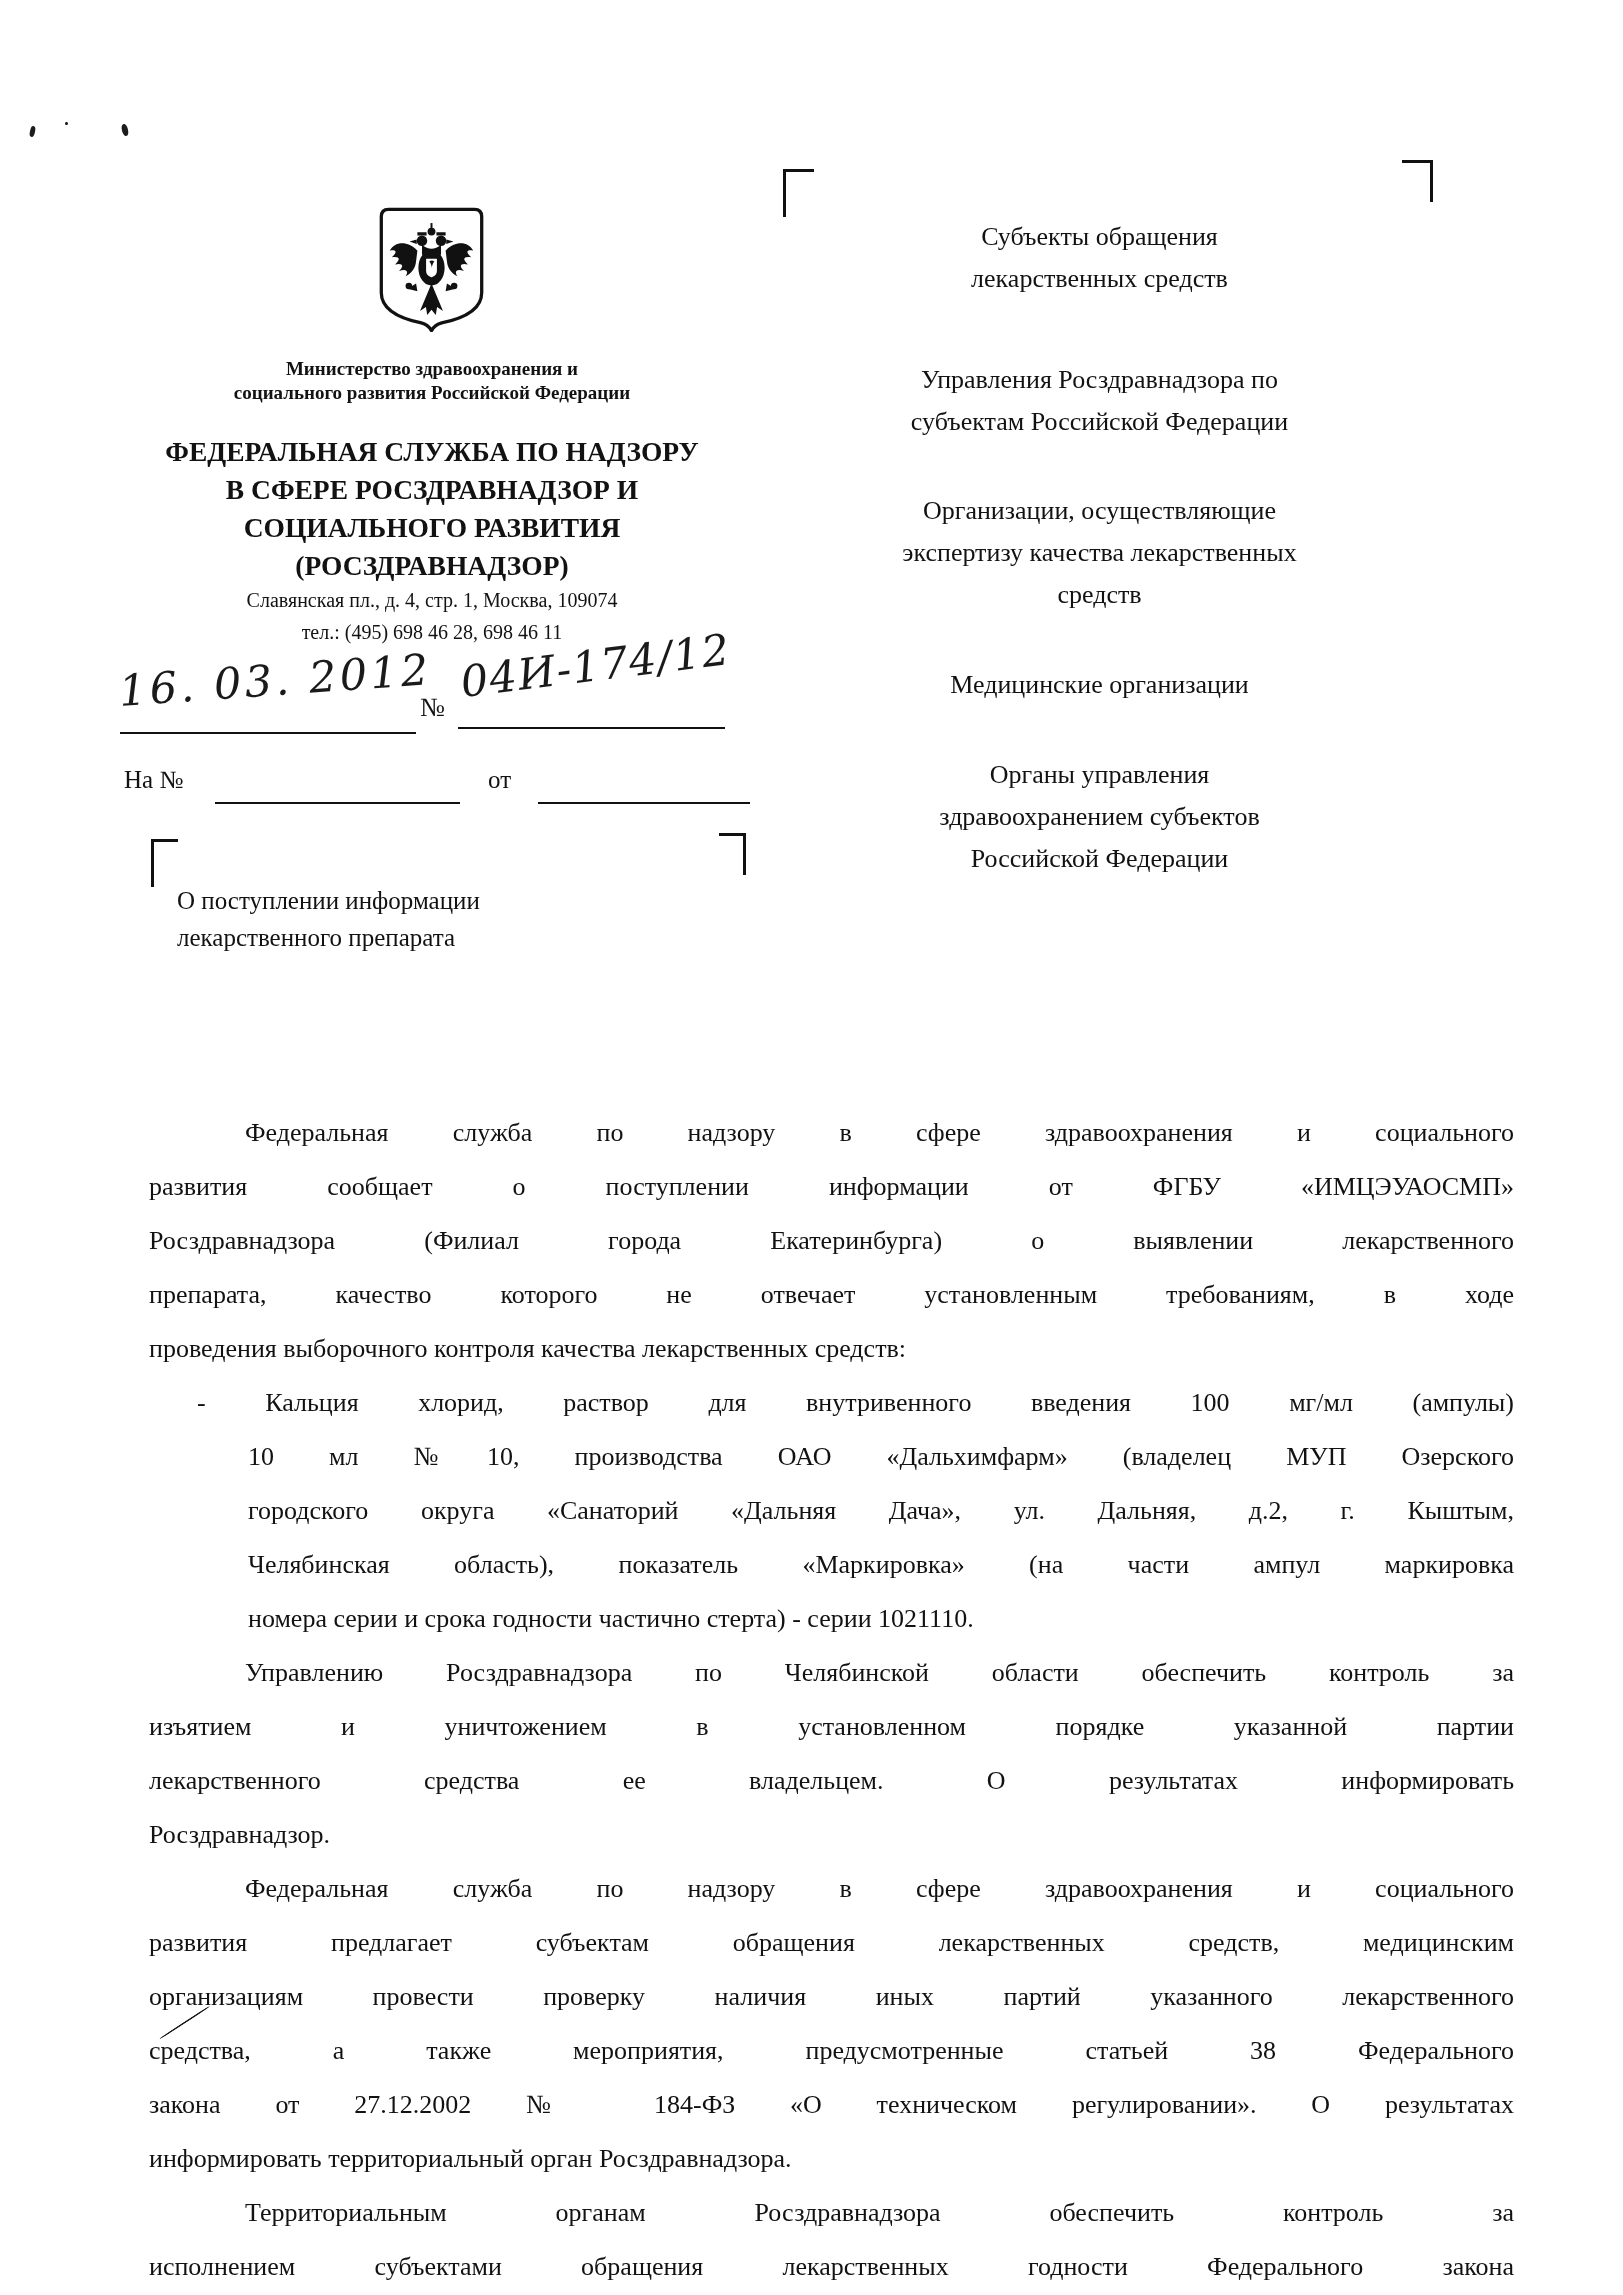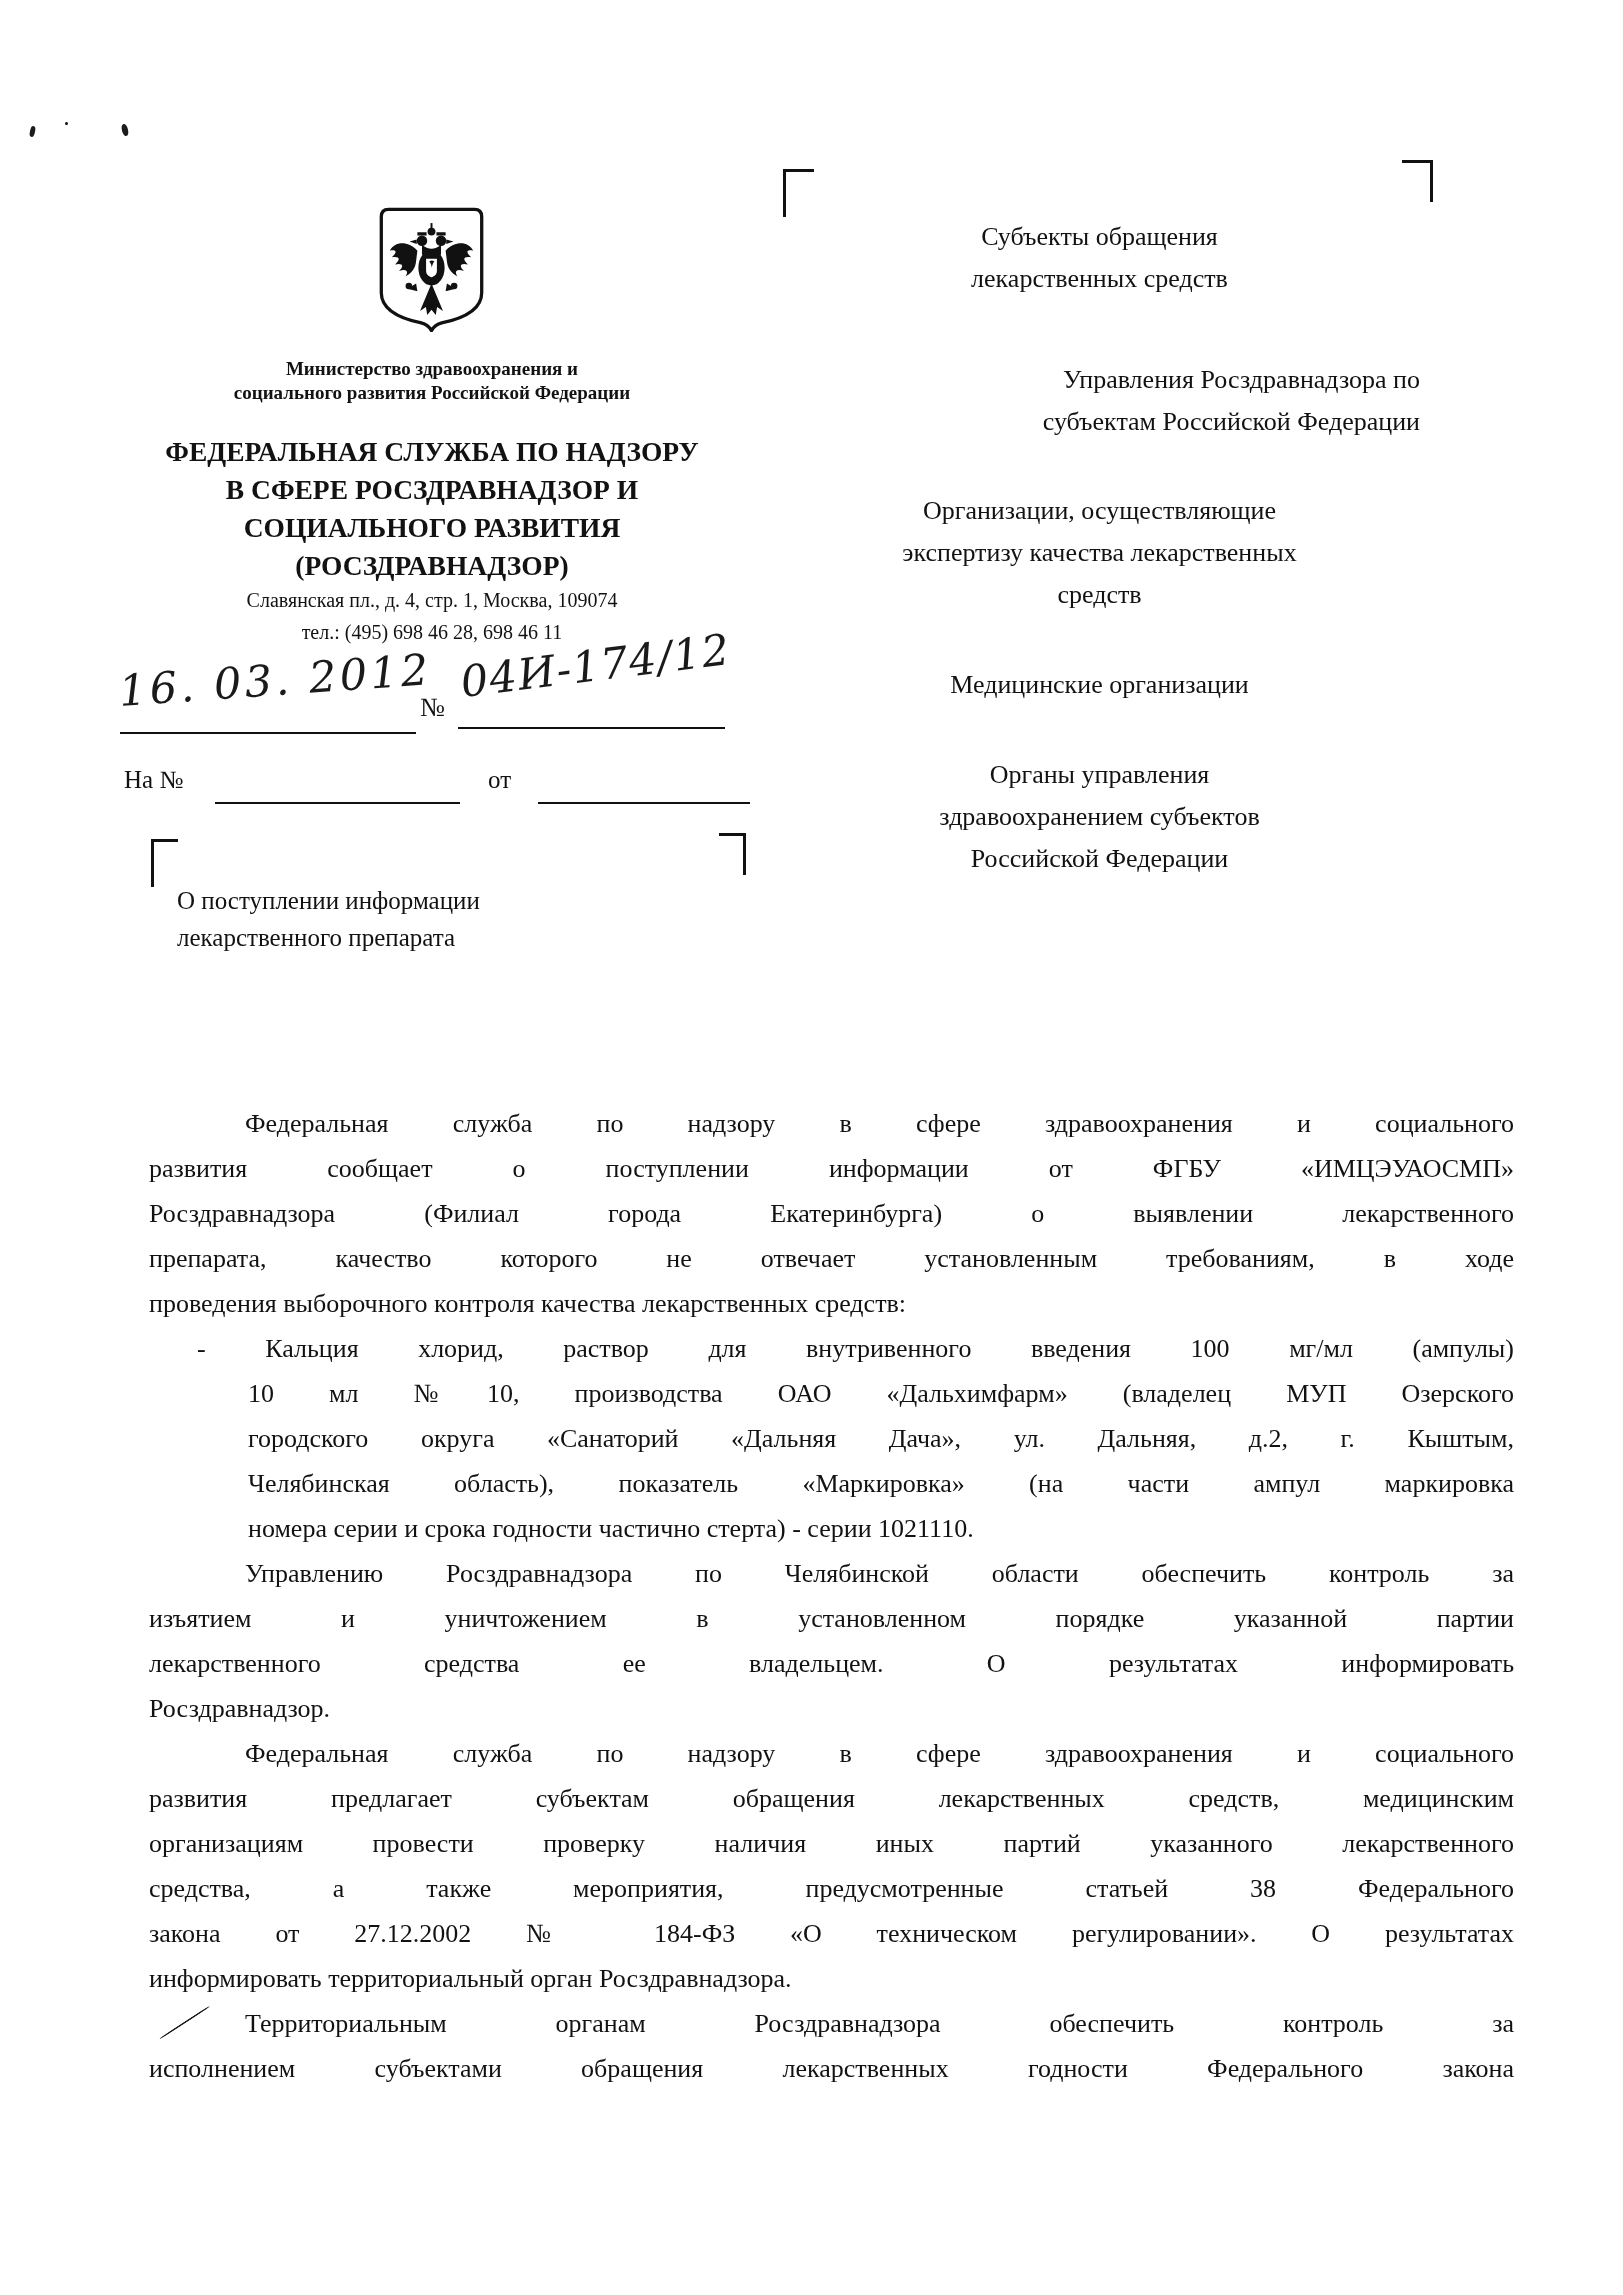--- a/index.html
+++ b/index.html
@@ -48,28 +48,28 @@
   #c-addr-r { left: 1402px; top: 160px; height: 39px; }
   #c-subj-l { left: 151px;  top: 839px; width: 23.6px; }
   #c-subj-r { left: 719px; top: 833px; width: 23.6px; height: 39px; }
 
   
   #subject { left: 169px; top: 882px; width: 602px; font-size: 25px; line-height: 37px; text-align: left; margin-left: 8px; }
 
   
   .addr-group { left: 779px; width: 641px; text-align: center; font-size: 26px; line-height: 42px; }
   #ag0 { top: 216px; }
-  #ag1 { top: 359px; text-align: right; }
+  #ag1 { top: 359px; }
   #ag2 { top: 490px; }
   #ag3 { top: 664px; }
   #ag4 { top: 754px; }
 
   
   #body-text { left: 149px; top: 1101px; width: 1365px; font-size: 26px; line-height: 45px; }
-  .bl { text-align: justify; text-align-last: justify; }
+  .bl { text-align: justify; text-align-last: justify; margin-top: 9px; }
   .bl.left { text-align: left; text-align-last: left; }
   .bl.ind { padding-left: 96px; }
   .bl.b1  { padding-left: 48px; }
   .bl.bc  { padding-left: 99px; }
 
   
   #tick { left: 159px; top: 2038px; width: 60px; height: 0; border-top: 2px solid #1a1a1a; transform: rotate(-33deg); transform-origin: 0 0; border-radius: 50%; }
 </style>
 </head>
 <body>

